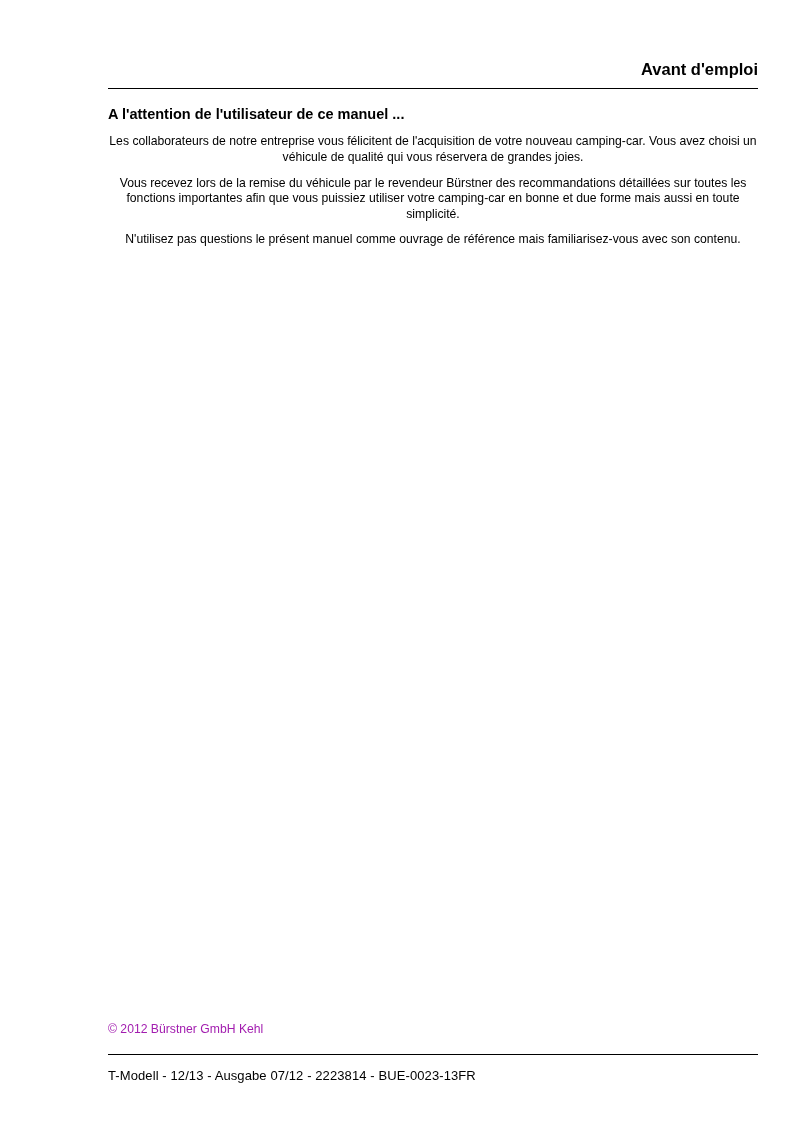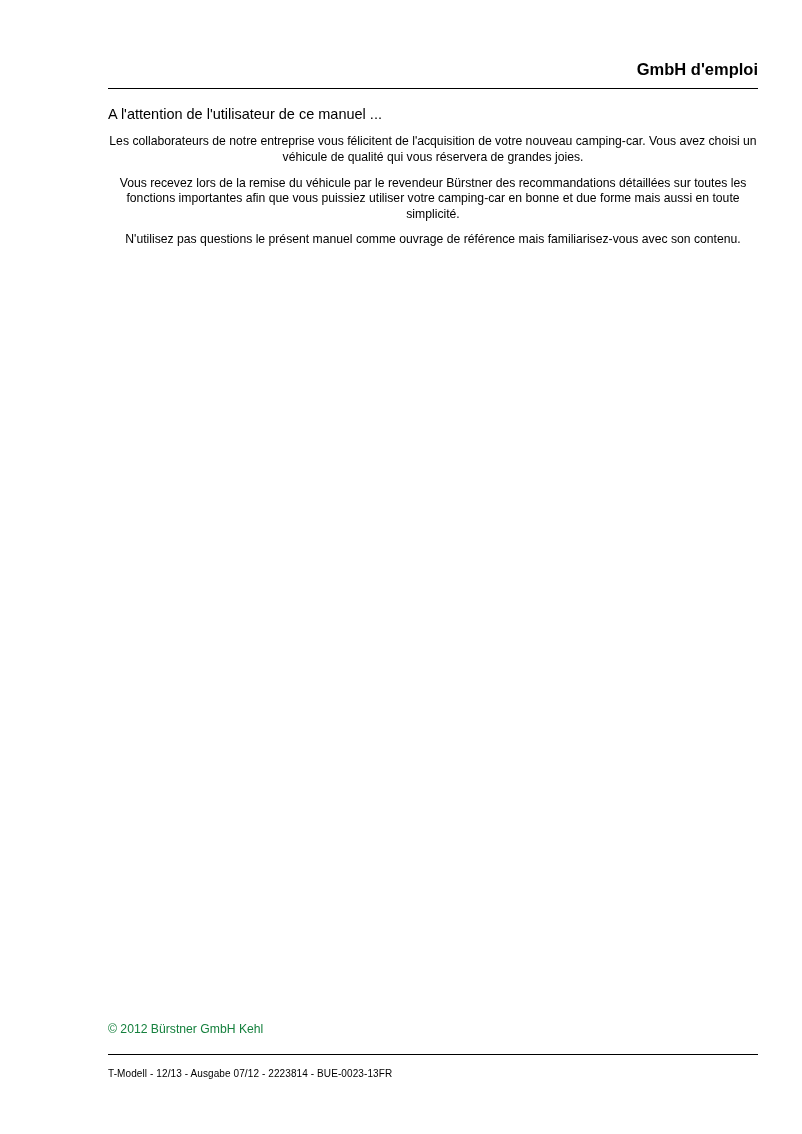--- a/index.html
+++ b/index.html
@@ -81,21 +81,21 @@
 
   
   .content {
     position: absolute;
     left: 108px;
     top: 106px;
     width: 650px;
   }
   h2.section-title {
     font-size: 14.5px;
-    font-weight: normal;
+    font-weight: bold;
     margin: 0 0 11px 0;
     padding: 0;
     line-height: 1.2;
   }
   h2.section-title.second {
     margin-top: 26px;
   }
   p.para {
     font-size: 12.2px;
     line-height: 15.6px;
@@ -107,46 +107,46 @@
   p.para:last-child {
     margin-bottom: 0;
   }
 
   
   .copyright {
     position: absolute;
     left: 108px;
     top: 1022px;
     font-size: 12.2px;
-    color: #15803d;
+    color: #a21caf;
   }
   .footer-rule {
     position: absolute;
     left: 108px;
     top: 1054px;
     width: 650px;
     height: 1px;
     background: #000000;
   }
   .footer-meta {
     position: absolute;
     left: 108px;
     top: 1068px;
-    font-size: 10px;
+    font-size: 13px;
     color: #000;
     letter-spacing: 0.1px;
   }
 </style>
 </head>
 <body>
 
 <div class="page">
 
   <div class="header">
-    <div class="doc-type">GmbH d'emploi</div>
+    <div class="doc-type">Avant d'emploi</div>
   </div>
   <div class="header-rule"></div>
 
   <div class="content">
 
     <h2 class="section-title">A l'attention de l'utilisateur de ce manuel ...</h2>
     <p class="para">Les collaborateurs de notre entreprise vous félicitent de l'acquisition de votre nouveau camping-car. Vous avez choisi un véhicule de qualité qui vous réservera de grandes joies.</p>
     <p class="para">Vous recevez lors de la remise du véhicule par le revendeur Bürstner des recommandations détaillées sur toutes les fonctions importantes afin que vous puissiez utiliser votre camping-car en bonne et due forme mais aussi en toute simplicité.</p>
 
     <p class="para">N'utilisez pas questions le présent manuel comme ouvrage de référence mais familiarisez-vous avec son contenu.</p>

